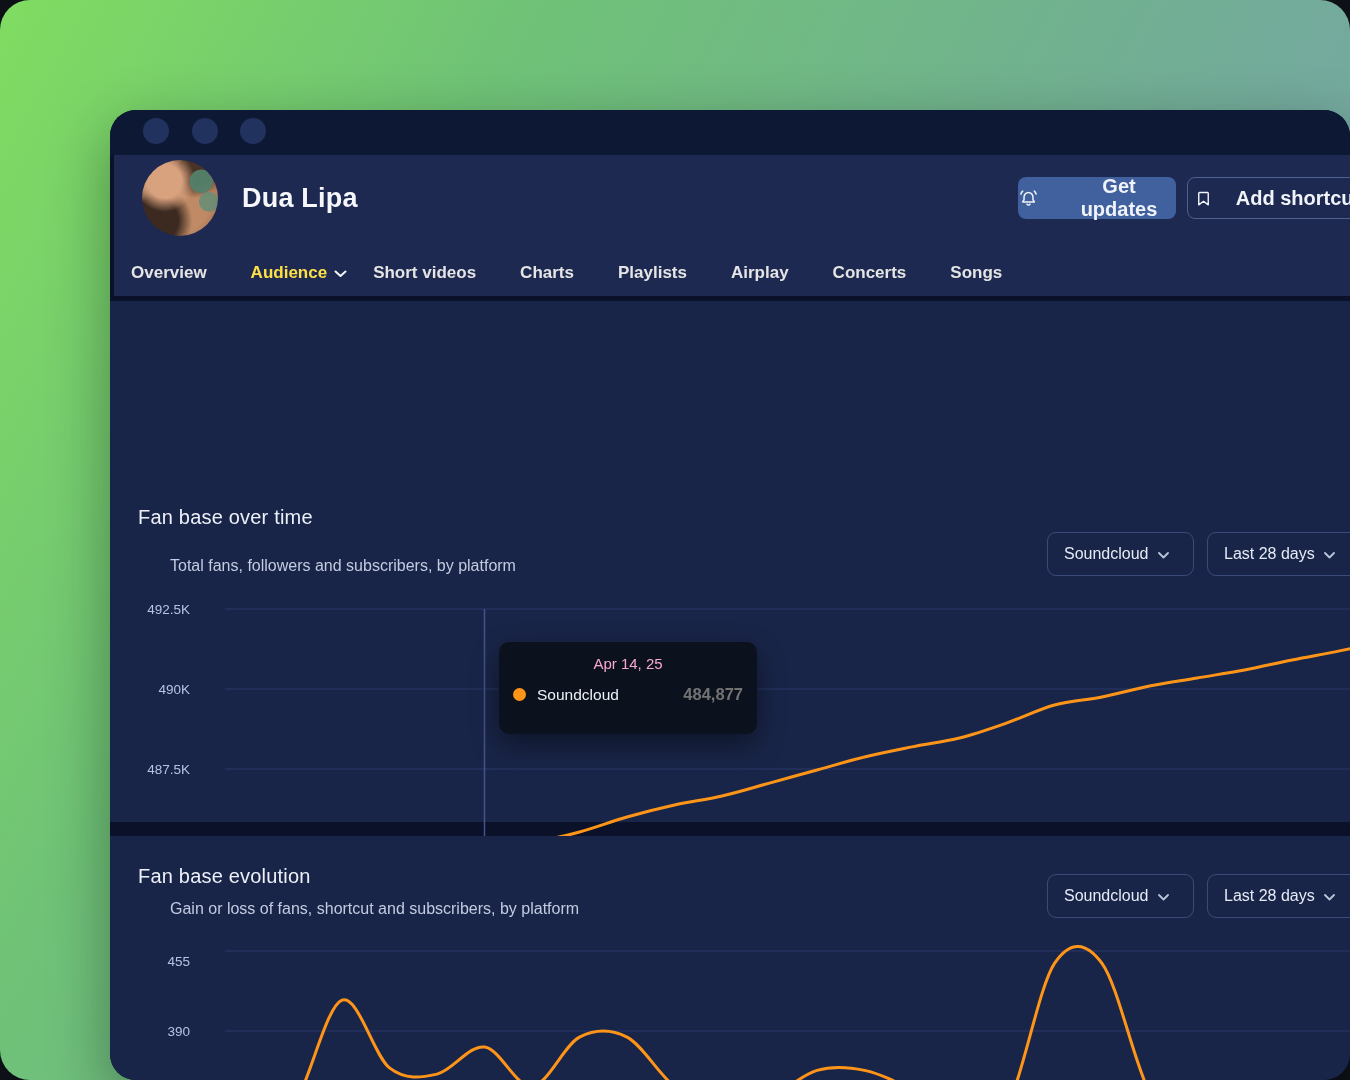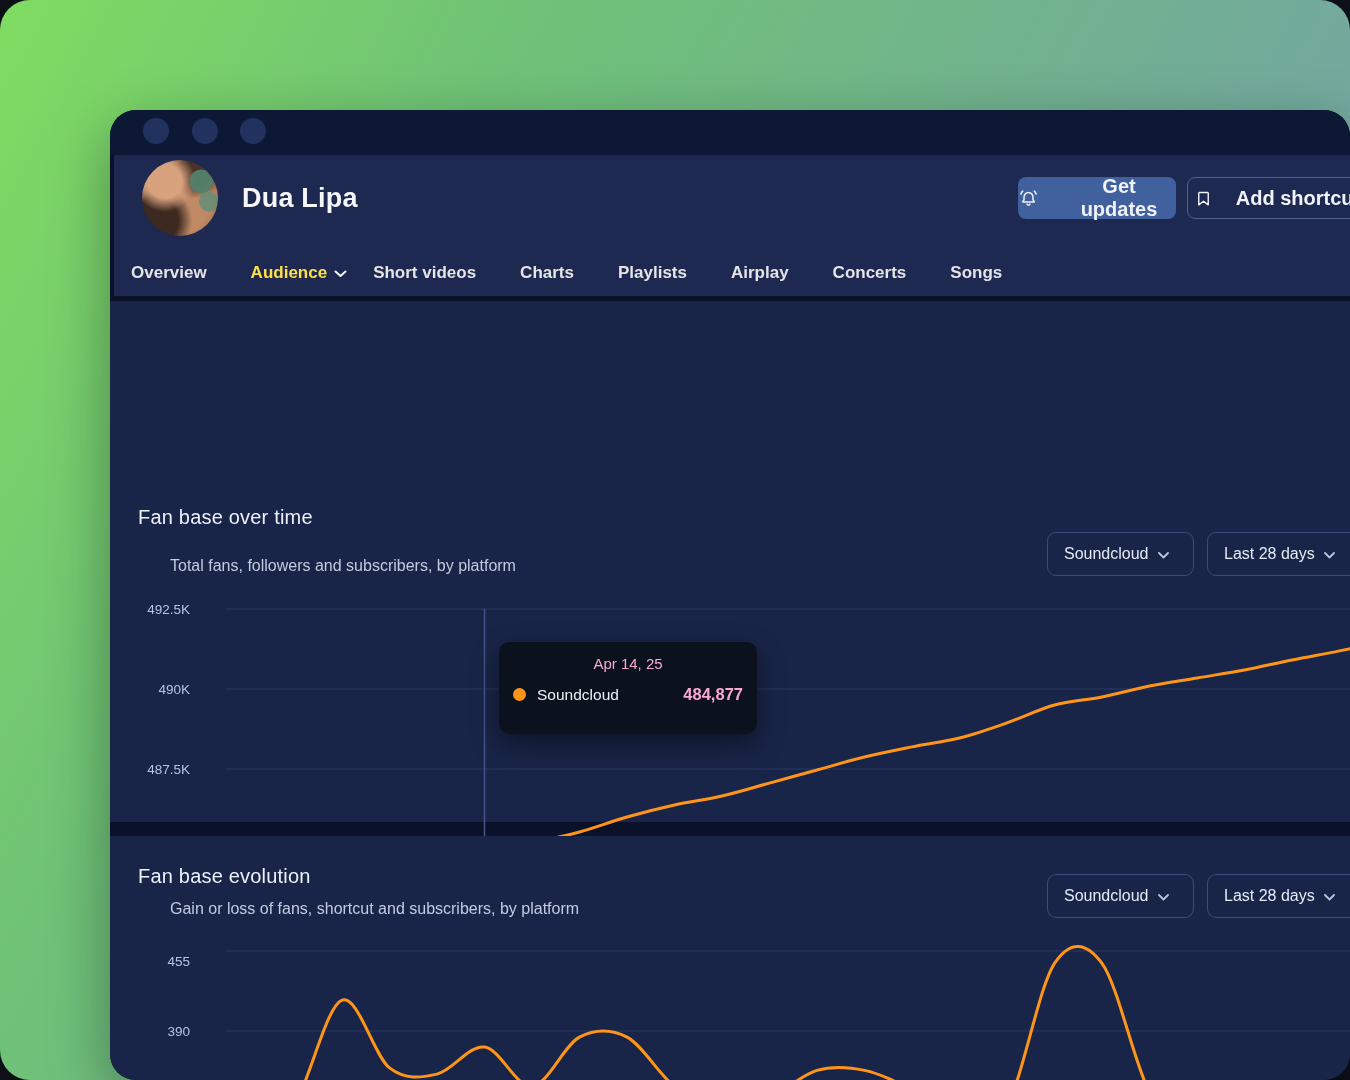--- a/index.html
+++ b/index.html
@@ -102,21 +102,21 @@
   .tooltip {
     position:absolute; left:389px; top:532px; width:258px; height:92px;
     background:rgba(11,16,27,.95); border-radius:10px;
     padding:13px 14px 0 14px; z-index:5;
     box-shadow:0 10px 28px rgba(0,0,0,.45);
   }
   .tooltip-date { text-align:center; font-size:15px; color:#f9a8d4; }
   .tooltip-row { display:flex; align-items:center; margin-top:13px; }
   .tooltip-dot { width:13px; height:13px; border-radius:50%; background:#ff9518; flex:0 0 auto; }
   .tooltip-name { margin-left:11px; font-size:15.5px; color:#eef1f7; }
-  .tooltip-value { margin-left:auto; font-size:16.5px; font-weight:700; color:#f9a8d4; }
+  .tooltip-value { margin-left:auto; font-size:16.5px; font-weight:700; color:#737373; }
 </style>
 </head>
 <body>
 
 <div class="bg-gradient"></div>
 
 <div class="app-window">
 
   <div class="titlebar">
     <div class="win-dot d1"></div>

